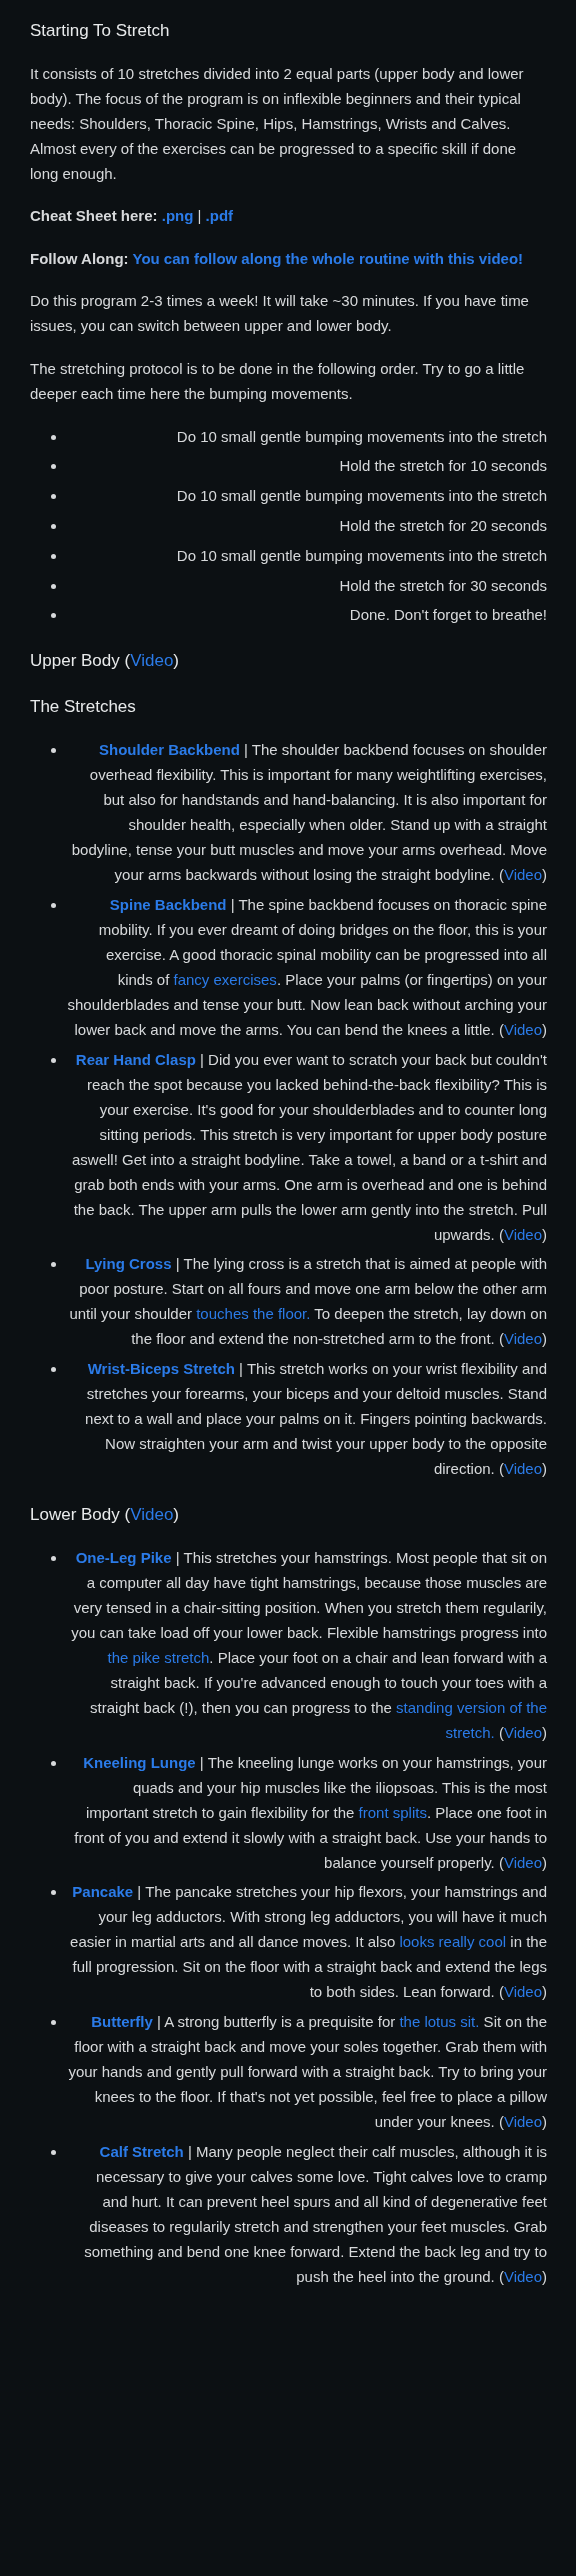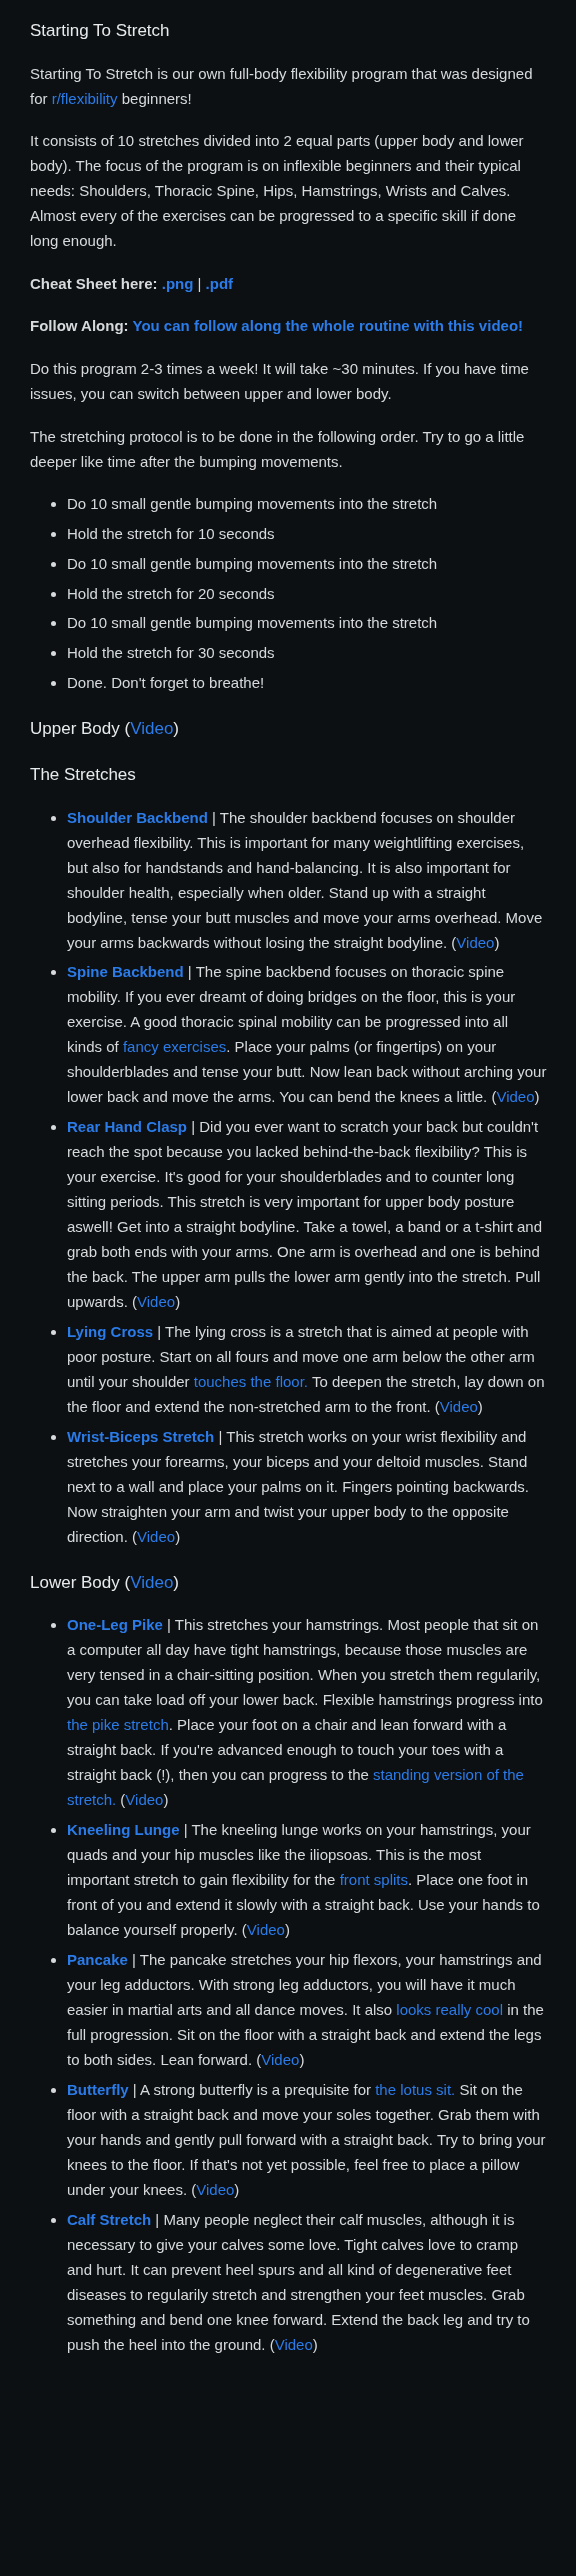--- a/index.html
+++ b/index.html
@@ -28,38 +28,38 @@
     color:var(--heading);
     line-height:25px;
   }
   h1.page-title{margin:0 0 17.6px 0;}
   h2.heading{margin:21px 0 17.6px 0;}
   p{margin:17.6px 0;}
   ul{
     margin:4px 0;
     padding:0 0 0 37px;
     list-style:disc outside;
+    text-align:right;
   }
   li{margin:0 0 4.8px 0;}
   li::marker{color:var(--text);}
   a{color:var(--link);text-decoration:none;cursor:pointer;}
   .b{font-weight:700;}
 </style>
 </head>
 <body>
 
 <div class="page">
   <h1 class="page-title">Starting To Stretch</h1>
   <main>
-      <p><span>Starting To Stretch is our own full-body flexibility program that was designed for </span><a href="#">r/flexibility</a><span> beginners!</span></p>
       <p><span>It consists of 10 stretches divided into 2 equal parts (upper body and lower body). The focus of the program is on inflexible beginners and their typical needs: Shoulders, Thoracic Spine, Hips, Hamstrings, Wrists and Calves. Almost every of the exercises can be progressed to a specific skill if done long enough.</span></p>
       <p><span class="b">Cheat Sheet here: </span><a href="#" class="b">.png</a><span> | </span><a href="#" class="b">.pdf</a></p>
       <p><span class="b">Follow Along: </span><a href="#" class="b">You can follow along the whole routine with this video!</a></p>
       <p><span>Do this program 2-3 times a week! It will take ~30 minutes. If you have time issues, you can switch between upper and lower body.</span></p>
-      <p><span>The stretching protocol is to be done in the following order. Try to go a little deeper like time after the bumping movements.</span></p>
+      <p><span>The stretching protocol is to be done in the following order. Try to go a little deeper each time here the bumping movements.</span></p>
       <ul>
         <li><span>Do 10 small gentle bumping movements into the stretch</span></li>
         <li><span>Hold the stretch for 10 seconds</span></li>
         <li><span>Do 10 small gentle bumping movements into the stretch</span></li>
         <li><span>Hold the stretch for 20 seconds</span></li>
         <li><span>Do 10 small gentle bumping movements into the stretch</span></li>
         <li><span>Hold the stretch for 30 seconds</span></li>
         <li><span>Done. Don't forget to breathe!</span></li>
       </ul>
       <h2 class="heading"><span>Upper Body (</span><a href="#">Video</a><span>)</span></h2>

